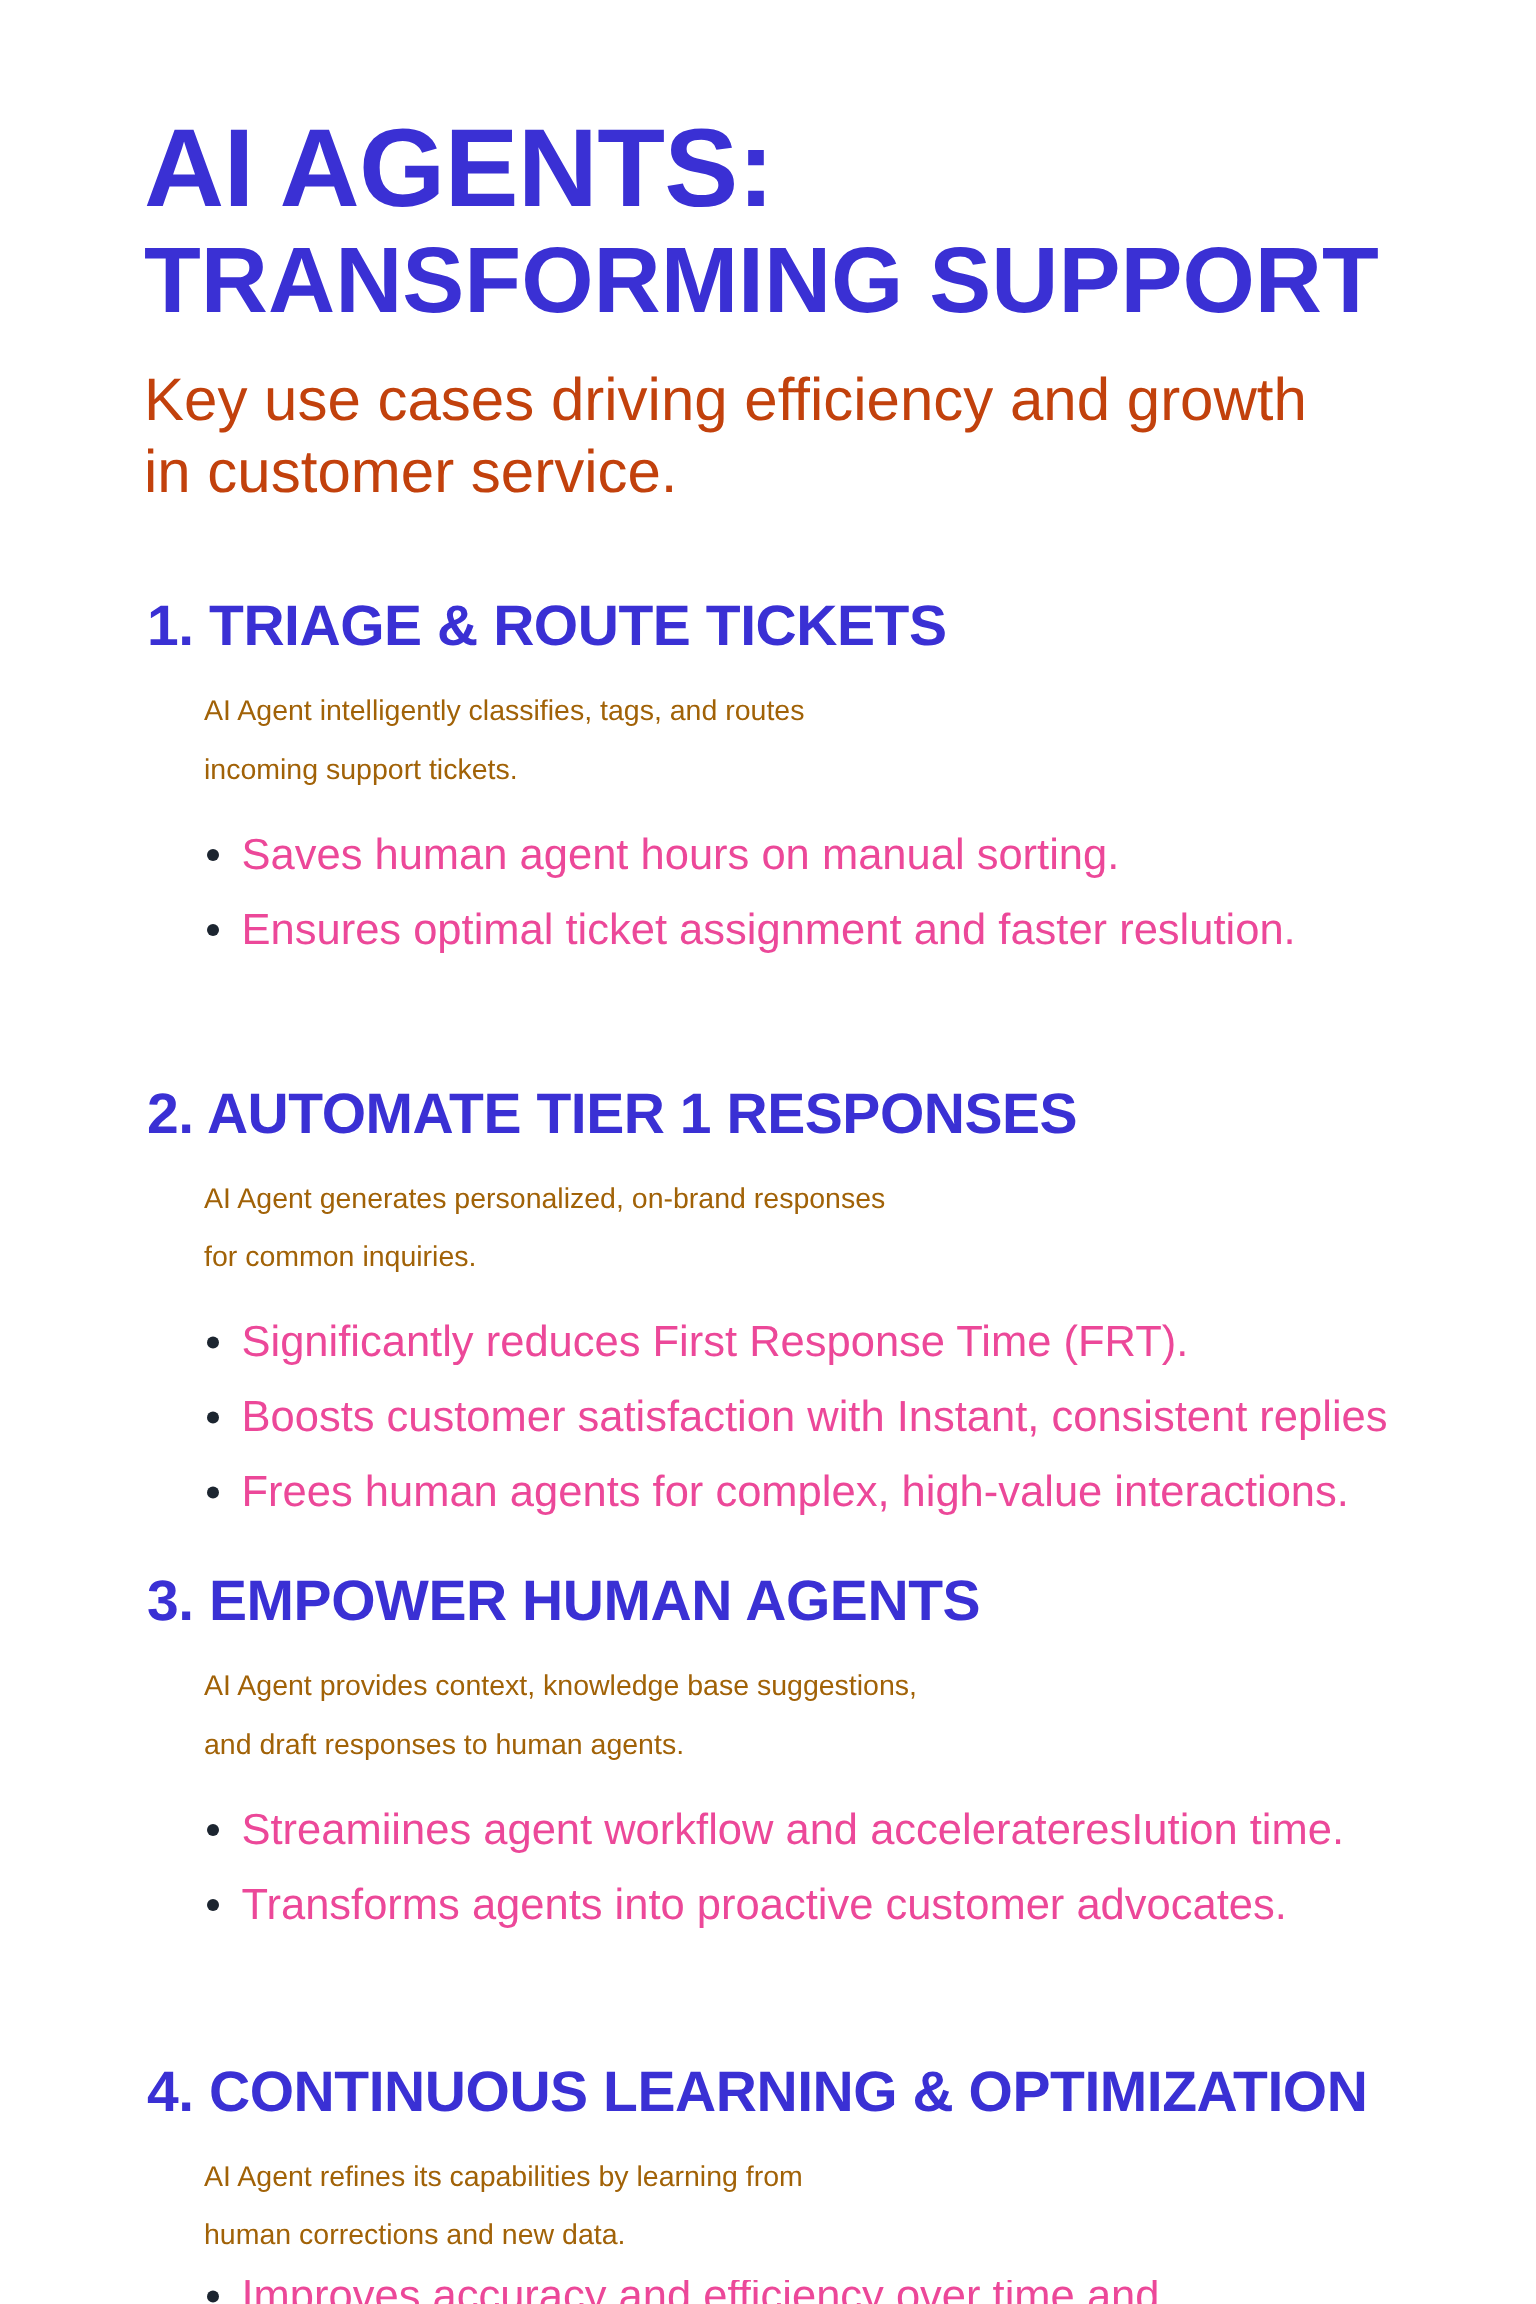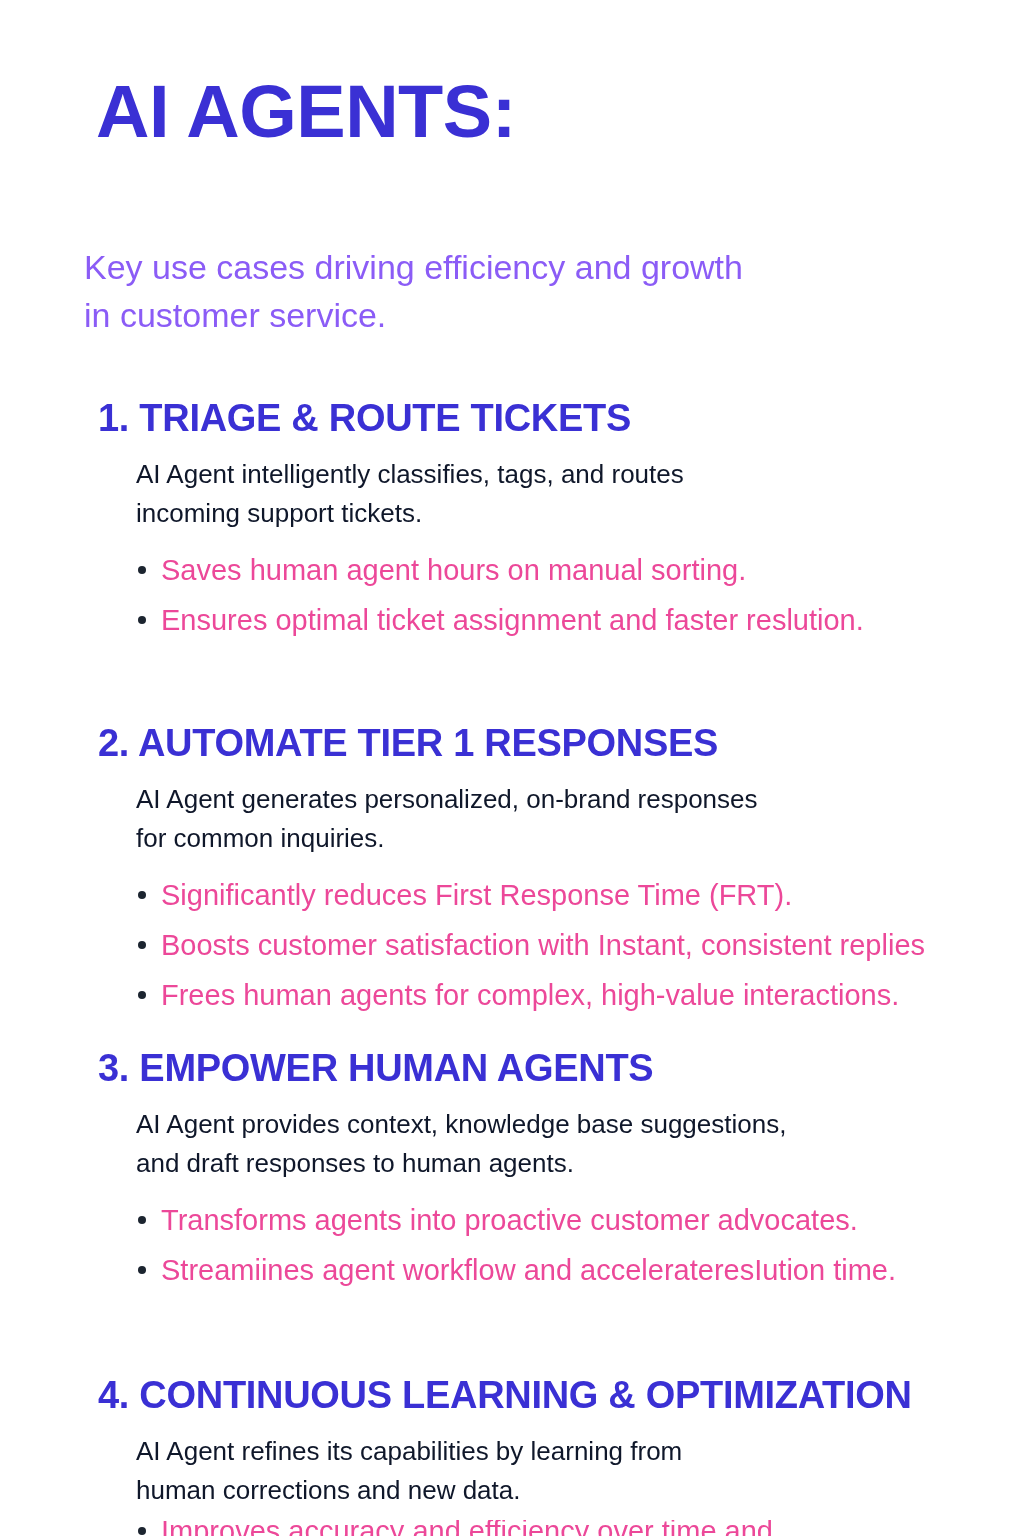--- a/index.html
+++ b/index.html
@@ -22,25 +22,25 @@
       margin: 0;
       color: #3a30d4;
       font-weight: 700;
       white-space: nowrap;
       letter-spacing: -0.5px;
     }
     .title-line1 { top: 72px; font-size: 74px; line-height: 80px; }
     .title-line2 { top: 154px; font-size: 62px; line-height: 68px; letter-spacing: 0px; }
     .subtitle {
       position: absolute;
-      left: 84px;
+      left: 96px;
       top: 243px;
       margin: 0;
-      color: #8b5cf6;
-      font-size: 34px;
+      color: #c2410c;
+      font-size: 40px;
       line-height: 48px;
       width: 800px;
     }
     .subtitle span { display: block; white-space: nowrap; }
     .section {
       position: absolute;
       left: 0;
       width: 1024px;
     }
     .section-heading {
@@ -53,22 +53,22 @@
       font-weight: 700;
       line-height: 46px;
       white-space: nowrap;
       letter-spacing: -0.3px;
     }
     .section-desc {
       position: absolute;
       left: 136px;
       top: 60px;
       margin: 0;
-      color: #0f172a;
-      font-size: 26px;
+      color: #a16207;
+      font-size: 19px;
       line-height: 39px;
     }
     .section-desc span { display: block; white-space: nowrap; }
     .bullets {
       position: absolute;
       left: 136px;
       top: 150px;
       margin: 0;
       padding: 0;
       list-style: none;
@@ -100,20 +100,21 @@
       width: 760px;
     }
     .cutoff-line .bullet { top: -14px; }
   </style>
 </head>
 <body>
 
 <div class="page">
 
   <h1 class="title title-line1">AI AGENTS:</h1>
+  <h1 class="title title-line2">TRANSFORMING SUPPORT</h1>
 
   <p class="subtitle">
     <span>Key use cases driving efficiency and growth</span>
     <span>in customer service.</span>
   </p>
 
   <section class="section" style="top:395px;">
     <h2 class="section-heading">1. TRIAGE &amp; ROUTE TICKETS</h2>
     <p class="section-desc">
       <span>AI Agent intelligently classifies, tags, and routes</span>
@@ -138,22 +139,22 @@
     </ul>
   </section>
 
   <section class="section" style="top:1045px;">
     <h2 class="section-heading">3. EMPOWER HUMAN AGENTS</h2>
     <p class="section-desc">
       <span>AI Agent provides context, knowledge base suggestions,</span>
       <span>and draft responses to human agents.</span>
     </p>
     <ul class="bullets">
+      <li class="bullet"><span class="bullet-dot"></span><span>Streamiines agent workflow and accelerateresIution time.</span></li>
       <li class="bullet"><span class="bullet-dot"></span><span>Transforms agents into proactive customer advocates.</span></li>
-      <li class="bullet"><span class="bullet-dot"></span><span>Streamiines agent workflow and accelerateresIution time.</span></li>
     </ul>
   </section>
 
   <section class="section" style="top:1372px;">
     <h2 class="section-heading">4. CONTINUOUS LEARNING &amp; OPTIMIZATION</h2>
     <p class="section-desc">
       <span>AI Agent refines its capabilities by learning from</span>
       <span>human corrections and new data.</span>
     </p>
   </section>

